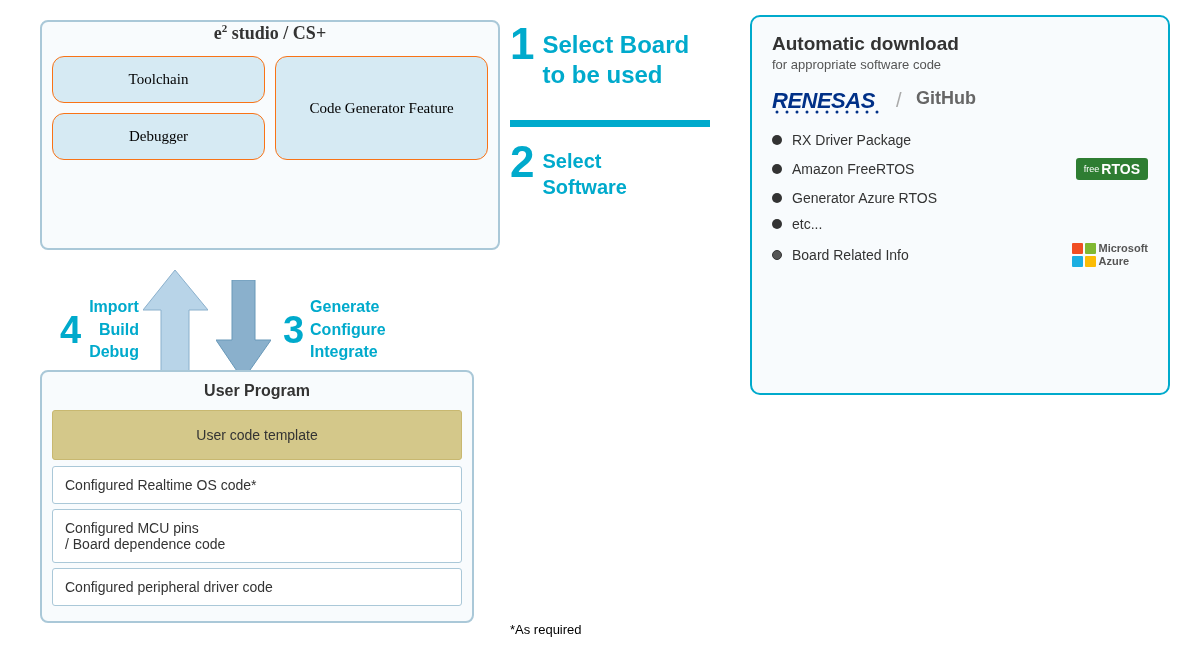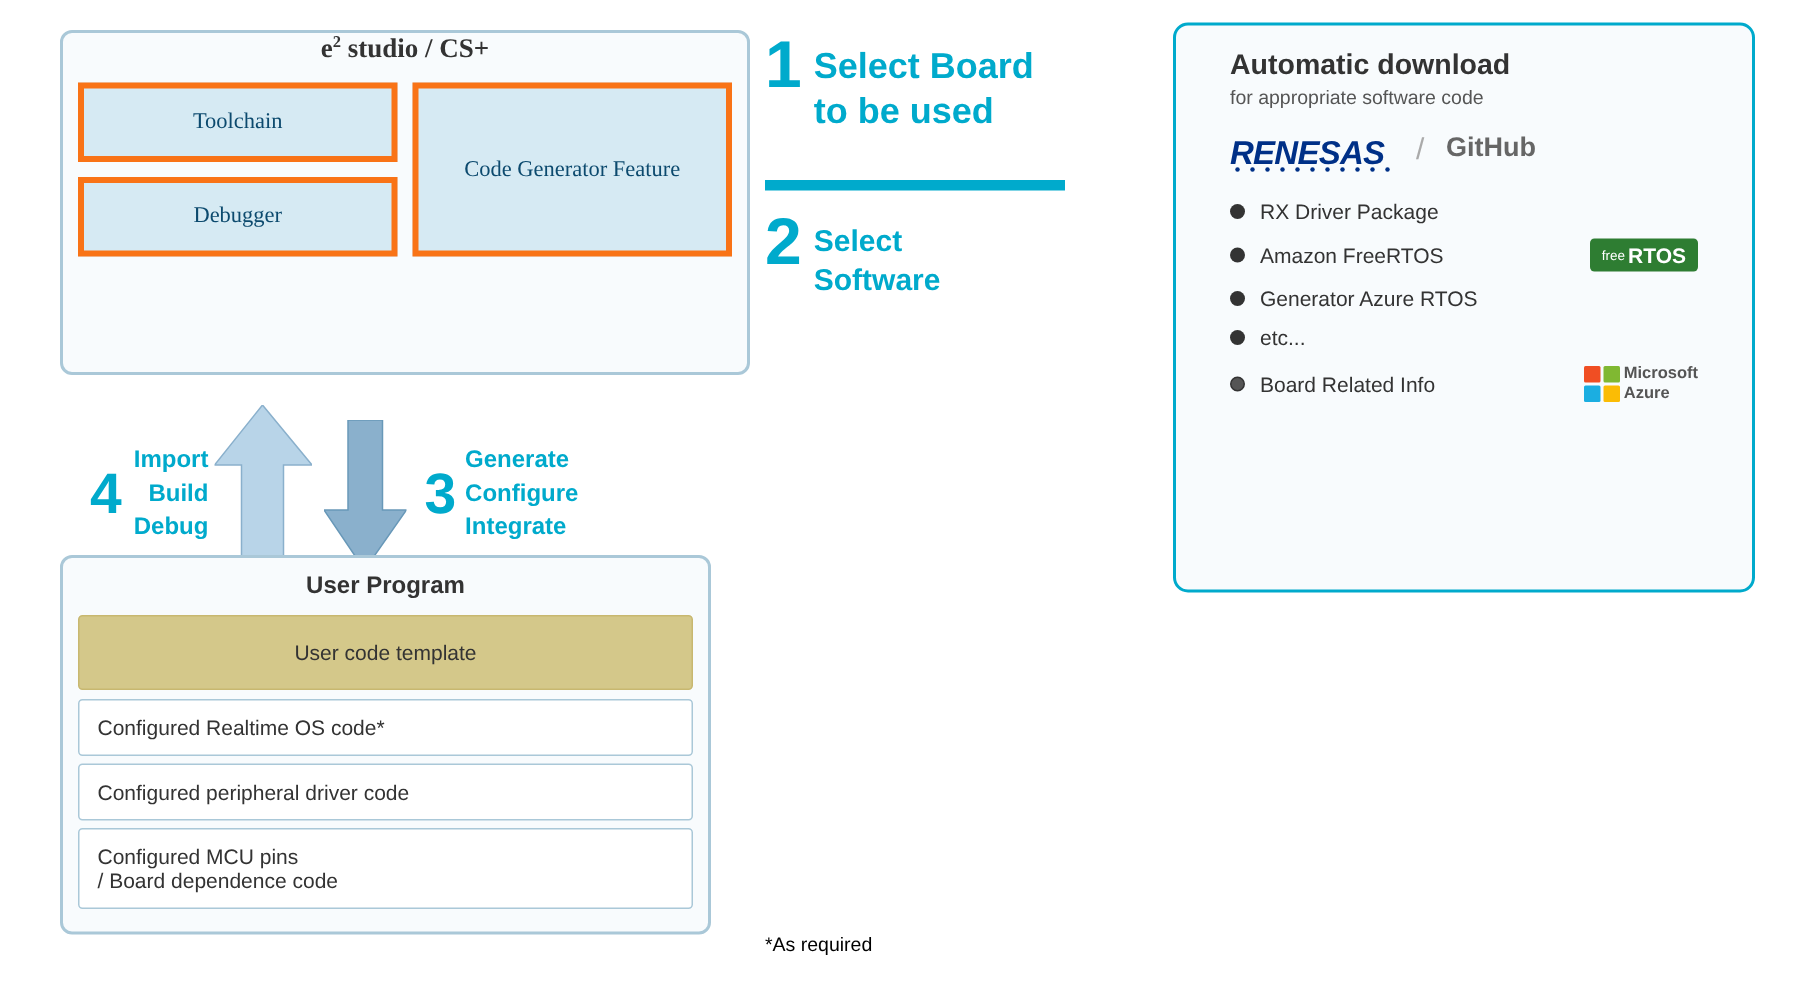--- a/index.html
+++ b/index.html
@@ -42,47 +42,47 @@
     .ide-grid {
       display: grid;
       grid-template-columns: 1fr 1fr;
       grid-template-rows: 1fr 1fr;
       gap: 10px;
       padding: 0 10px;
     }
 
     .ide-cell {
       background: #d6eaf3;
-      border: 4px solid #f97316;
-      border-radius: 0;
+      border: 1px solid #f97316;
+      border-radius: 12px;
       display: flex;
       align-items: center;
       justify-content: center;
       padding: 14px 10px;
       font-size: 15px;
-      color: #0c4a6e;
+      color: #000000;
     }
 
     .ide-cell.span-rows {
       grid-row: span 2;
       font-size: 15px;
       text-align: center;
     }
 
     
     .auto-box {
       position: absolute;
       right: 30px;
       top: 15px;
-      width: 388px;
+      width: 420px;
       height: 380px;
       border: 2px solid #00aacc;
       border-radius: 10px;
       background: #f8fbfd;
-      padding: 16px 36px;
+      padding: 16px 20px;
     }
 
     .auto-title {
       font-size: 19px;
       font-weight: 700;
       color: #333;
       margin-bottom: 2px;
     }
 
     .auto-subtitle {
@@ -337,17 +337,17 @@
         <div class="ms-text">Microsoft<br>Azure</div>
       </div>
     </li>
   </ul>
 </div>
 
 <div class="user-box">
   <div class="user-title">User Program</div>
   <div class="user-template">User code template</div>
   <div class="user-row">Configured Realtime OS code*</div>
+  <div class="user-row">Configured MCU pins<br>/ Board dependence code</div>
   <div class="user-row">Configured peripheral driver code</div>
-  <div class="user-row">Configured MCU pins<br>/ Board dependence code</div>
 </div>
 
 <div class="as-required">*As required</div>
 
 </body></html>

